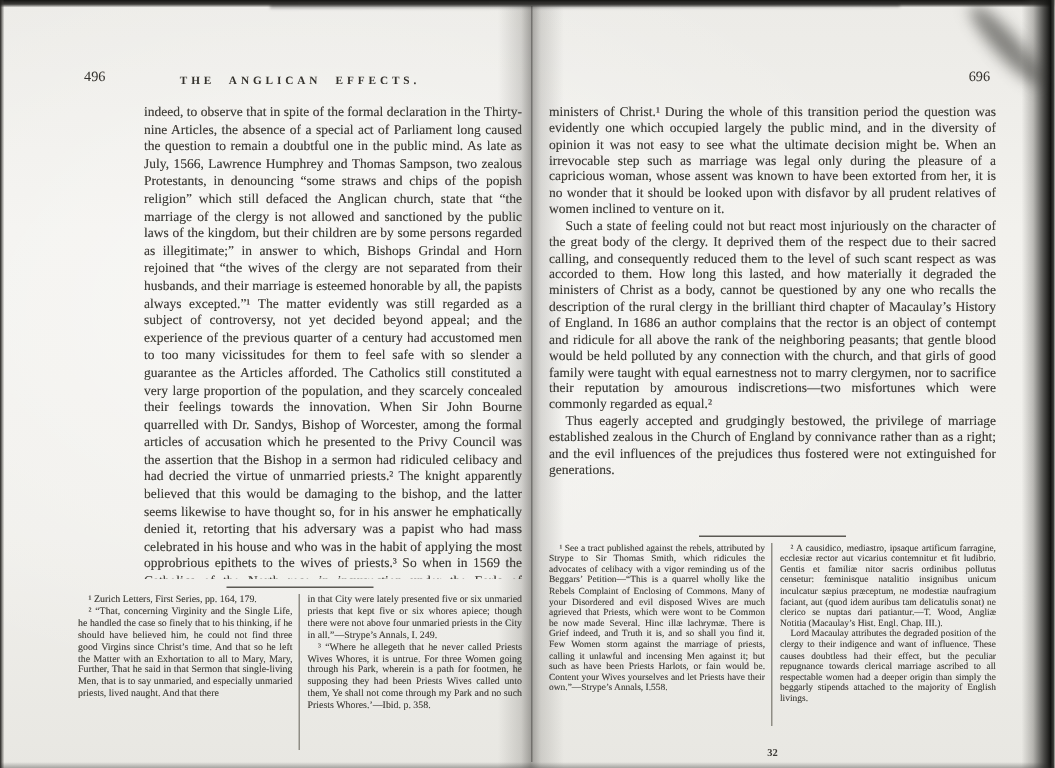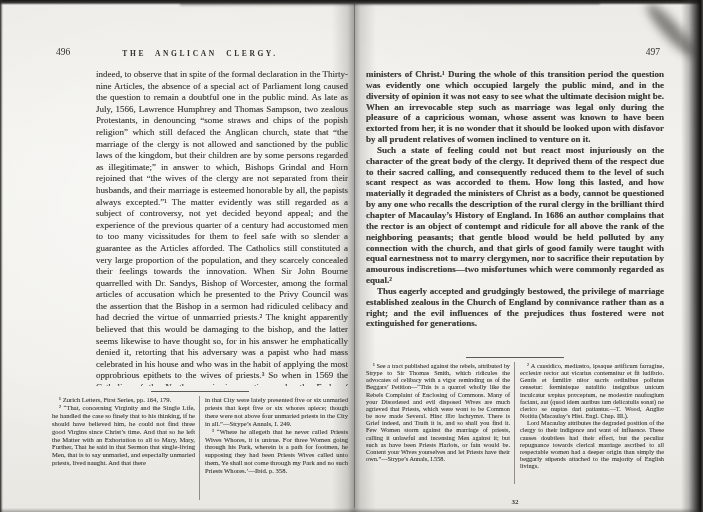--- a/index.html
+++ b/index.html
@@ -49,21 +49,21 @@
   .pagenum.pn-left{left:4px;}
   .pagenum.pn-right{right:4px;}
 
   .body p{
     margin:0;font-size:9px;text-align:justify;color:#413f3a;
     text-shadow:0 0 0.4px rgba(65,63,58,0.55);
   }
   .page-left .body{height:317px;overflow:hidden;margin-left:44px;}
   .page-left .body p{line-height:11.6px;}
   .page-right .body{height:283px;overflow:hidden;}
-  .page-right .body p{line-height:10.85px;font-weight:bold;}
+  .page-right .body p{line-height:10.85px;}
   .body p.indent{text-indent:11px;}
 
   .fn-rule{width:98px;margin:5px auto 4px auto;border-top:1px solid #5b5953;}
 
   .fn{display:flex;overflow:hidden;}
   .page-left .fn{height:104px;}
   .page-right .fn{height:122px;}
   .fn-col{flex:1 1 0;padding-right:4px;}
   .fn-col + .fn-col{border-left:1px solid #8f8d85;padding-left:5px;padding-right:0;}
   .fn p{
@@ -80,41 +80,41 @@
 <body>
 
 <div class="scan">
 
   <div class="gutter"></div>
   <div class="gutter-line"></div>
 
   <div class="page page-left">
     <div class="page-header">
       <span class="pagenum pn-left">496</span>
-      <span class="running-head">THE ANGLICAN CLERGY.</span>
+      <span class="running-head">THE ANGLICAN EFFECTS.</span>
     </div>
     <div class="body">
       <p>indeed, to observe that in spite of the formal declaration in the Thirty-nine Articles, the absence of a special act of Parliament long caused the question to remain a doubtful one in the public mind. As late as July, 1566, Lawrence Humphrey and Thomas Sampson, two zealous Protestants, in denouncing “some straws and chips of the popish religion” which still defaced the Anglican church, state that “the marriage of the clergy is not allowed and sanctioned by the public laws of the kingdom, but their children are by some persons regarded as illegitimate;” in answer to which, Bishops Grindal and Horn rejoined that “the wives of the clergy are not separated from their husbands, and their marriage is esteemed honorable by all, the papists always excepted.”¹ The matter evidently was still regarded as a subject of controversy, not yet decided beyond appeal; and the experience of the previous quarter of a century had accustomed men to too many vicissitudes for them to feel safe with so slender a guarantee as the Articles afforded. The Catholics still constituted a very large proportion of the population, and they scarcely concealed their feelings towards the innovation. When Sir John Bourne quarrelled with Dr. Sandys, Bishop of Worcester, among the formal articles of accusation which he presented to the Privy Council was the assertion that the Bishop in a sermon had ridiculed celibacy and had decried the virtue of unmarried priests.² The knight apparently believed that this would be damaging to the bishop, and the latter seems likewise to have thought so, for in his answer he emphatically denied it, retorting that his adversary was a papist who had mass celebrated in his house and who was in the habit of applying the most opprobrious epithets to the wives of priests.³ So when in 1569 the Catholics of the North rose in insurrection under the Earls of Westmoreland and Northumberland, one of the grievances of which they complained was the marriage of the</p>
     </div>
     <div class="fn-rule"></div>
     <div class="fn">
       <div class="fn-col">
         <p>¹ Zurich Letters, First Series, pp. 164, 179.</p>
         <p>² “That, concerning Virginity and the Single Life, he handled the case so finely that to his thinking, if he should have believed him, he could not find three good Virgins since Christ’s time. And that so he left the Matter with an Exhortation to all to Mary, Mary, Further, That he said in that Sermon that single-living Men, that is to say unmaried, and especially unmaried priests, lived naught. And that there</p>
       </div>
       <div class="fn-col">
         <p class="cont">in that City were lately presented five or six unmaried priests that kept five or six whores apiece; though there were not above four unmaried priests in the City in all.”—Strype’s Annals, I. 249.</p>
         <p>³ “Where he allegeth that he never called Priests Wives Whores, it is untrue. For three Women going through his Park, wherein is a path for footmen, he supposing they had been Priests Wives called unto them, Ye shall not come through my Park and no such Priests Whores.’—Ibid. p. 358.</p>
       </div>
     </div>
   </div>
 
   <div class="page page-right">
     <div class="page-header">
-      <span class="pagenum pn-right">497</span>
+      <span class="pagenum pn-right">696</span>
     </div>
     <div class="body">
       <p>ministers of Christ.¹ During the whole of this transition period the question was evidently one which occupied largely the public mind, and in the diversity of opinion it was not easy to see what the ultimate decision might be. When an irrevocable step such as marriage was legal only during the pleasure of a capricious woman, whose assent was known to have been extorted from her, it is no wonder that it should be looked upon with disfavor by all prudent relatives of women inclined to venture on it.</p>
       <p class="indent">Such a state of feeling could not but react most injuriously on the character of the great body of the clergy. It deprived them of the respect due to their sacred calling, and consequently reduced them to the level of such scant respect as was accorded to them. How long this lasted, and how materially it degraded the ministers of Christ as a body, cannot be questioned by any one who recalls the description of the rural clergy in the brilliant third chapter of Macaulay’s History of England. In 1686 an author complains that the rector is an object of contempt and ridicule for all above the rank of the neighboring peasants; that gentle blood would be held polluted by any connection with the church, and that girls of good family were taught with equal earnestness not to marry clergymen, nor to sacrifice their reputation by amourous indiscretions—two misfortunes which were commonly regarded as equal.²</p>
       <p class="indent">Thus eagerly accepted and grudgingly bestowed, the privilege of marriage established zealous in the Church of England by connivance rather than as a right; and the evil influences of the prejudices thus fostered were not extinguished for generations.</p>
     </div>
     <div class="fn-rule"></div>
     <div class="fn">
       <div class="fn-col">
         <p>¹ See a tract published against the rebels, attributed by Strype to Sir Thomas Smith, which ridicules the advocates of celibacy with a vigor reminding us of the Beggars’ Petition—“This is a quarrel wholly like the Rebels Complaint of Enclosing of Commons. Many of your Disordered and evil disposed Wives are much agrieved that Priests, which were wont to be Common be now made Several. Hinc illæ lachrymæ. There is Grief indeed, and Truth it is, and so shall you find it. Few Women storm against the marriage of priests, calling it unlawful and incensing Men against it; but such as have been Priests Harlots, or fain would be. Content your Wives yourselves and let Priests have their own.”—Strype’s Annals, I.558.</p>

